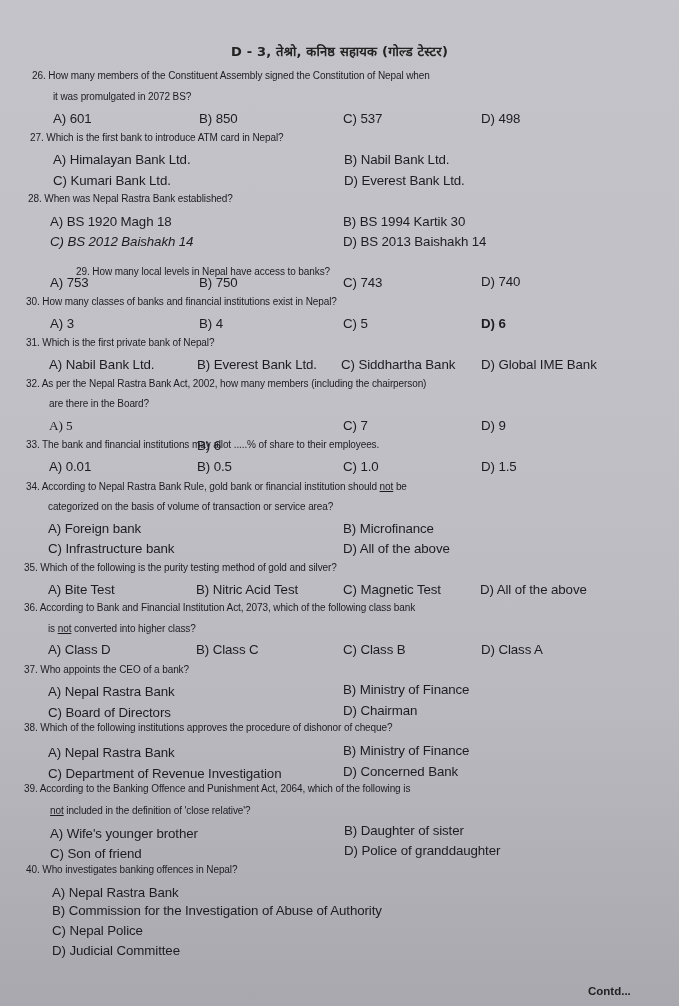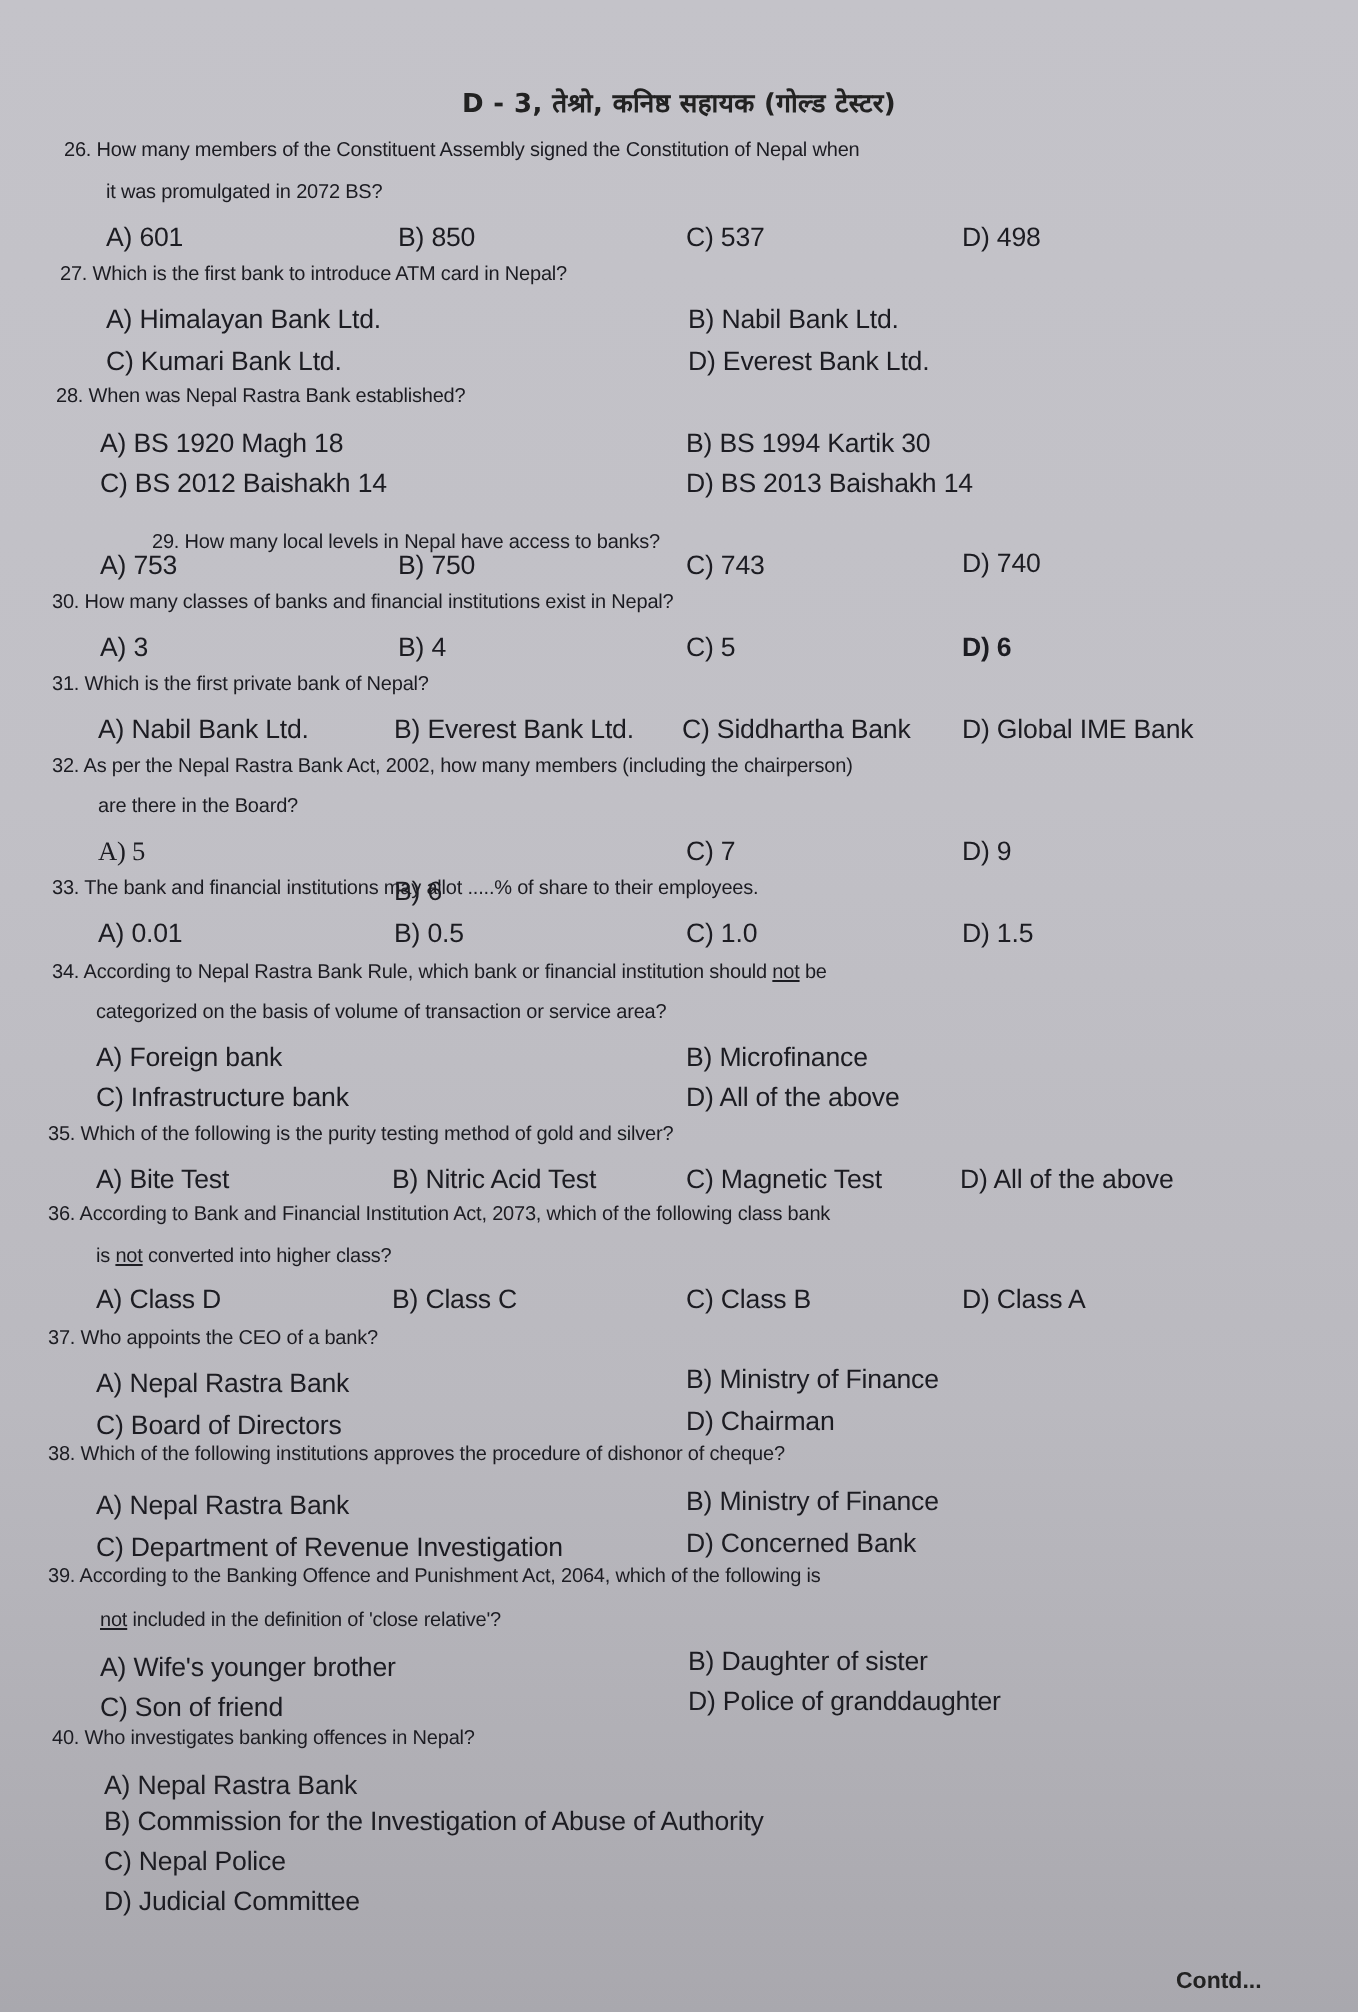--- a/index.html
+++ b/index.html
@@ -38,21 +38,21 @@
   <div class="opt" style="left:53px;top:152px;">A) Himalayan Bank Ltd.</div>
   <div class="opt" style="left:344px;top:152px;">B) Nabil Bank Ltd.</div>
   <div class="opt" style="left:53px;top:173px;">C) Kumari Bank Ltd.</div>
   <div class="opt" style="left:344px;top:173px;">D) Everest Bank Ltd.</div>
 </div>
 
 <div>
   <div class="stem" style="left:28px;top:193px;"><span>28.</span> <span>When was Nepal Rastra Bank established?</span></div>
   <div class="opt" style="left:50px;top:214px;">A) BS 1920 Magh 18</div>
   <div class="opt" style="left:343px;top:214px;">B) BS 1994 Kartik 30</div>
-  <div class="opt" style="left:50px;top:234px;">C) BS 2012 Baishakh 14</div>
+  <div class="opt" style="left:50px;top:234px;font-style:italic;">C) BS 2012 Baishakh 14</div>
   <div class="opt" style="left:343px;top:234px;">D) BS 2013 Baishakh 14</div>
 </div>
 
 <div>
   <div class="stem" style="left:28px;top:266px;margin-left:48px;"><span>29.</span> <span>How many local levels in Nepal have access to banks?</span></div>
   <div class="opt" style="left:50px;top:275px;">A) 753</div>
   <div class="opt" style="left:199px;top:275px;">B) 750</div>
   <div class="opt" style="left:343px;top:275px;">C) 743</div>
   <div class="opt" style="left:481px;top:274px;">D) 740</div>
 </div>
@@ -84,21 +84,21 @@
 
 <div>
   <div class="stem" style="left:26px;top:439px;"><span>33.</span> <span>The bank and financial institutions may allot .....% of share to their employees.</span></div>
   <div class="opt" style="left:49px;top:459px;">A) 0.01</div>
   <div class="opt" style="left:197px;top:459px;">B) 0.5</div>
   <div class="opt" style="left:343px;top:459px;">C) 1.0</div>
   <div class="opt" style="left:481px;top:459px;">D) 1.5</div>
 </div>
 
 <div>
-  <div class="stem" style="left:26px;top:481px;"><span>34.</span> <span>According to Nepal Rastra Bank Rule, which bank or financial institution should </span><u>not</u><span> be</span></div>
+  <div class="stem" style="left:26px;top:481px;"><span>34.</span> <span>According to Nepal Rastra Bank Rule, gold bank or financial institution should </span><u>not</u><span> be</span></div>
   <div class="stem" style="left:48px;top:501px;">categorized on the basis of volume of transaction or service area?</div>
   <div class="opt" style="left:48px;top:521px;">A) Foreign bank</div>
   <div class="opt" style="left:343px;top:521px;">B) Microfinance</div>
   <div class="opt" style="left:48px;top:541px;">C) Infrastructure bank</div>
   <div class="opt" style="left:343px;top:541px;">D) All of the above</div>
 </div>
 
 <div>
   <div class="stem" style="left:24px;top:562px;"><span>35.</span> <span>Which of the following is the purity testing method of gold and silver?</span></div>
   <div class="opt" style="left:48px;top:582px;">A) Bite Test</div>

